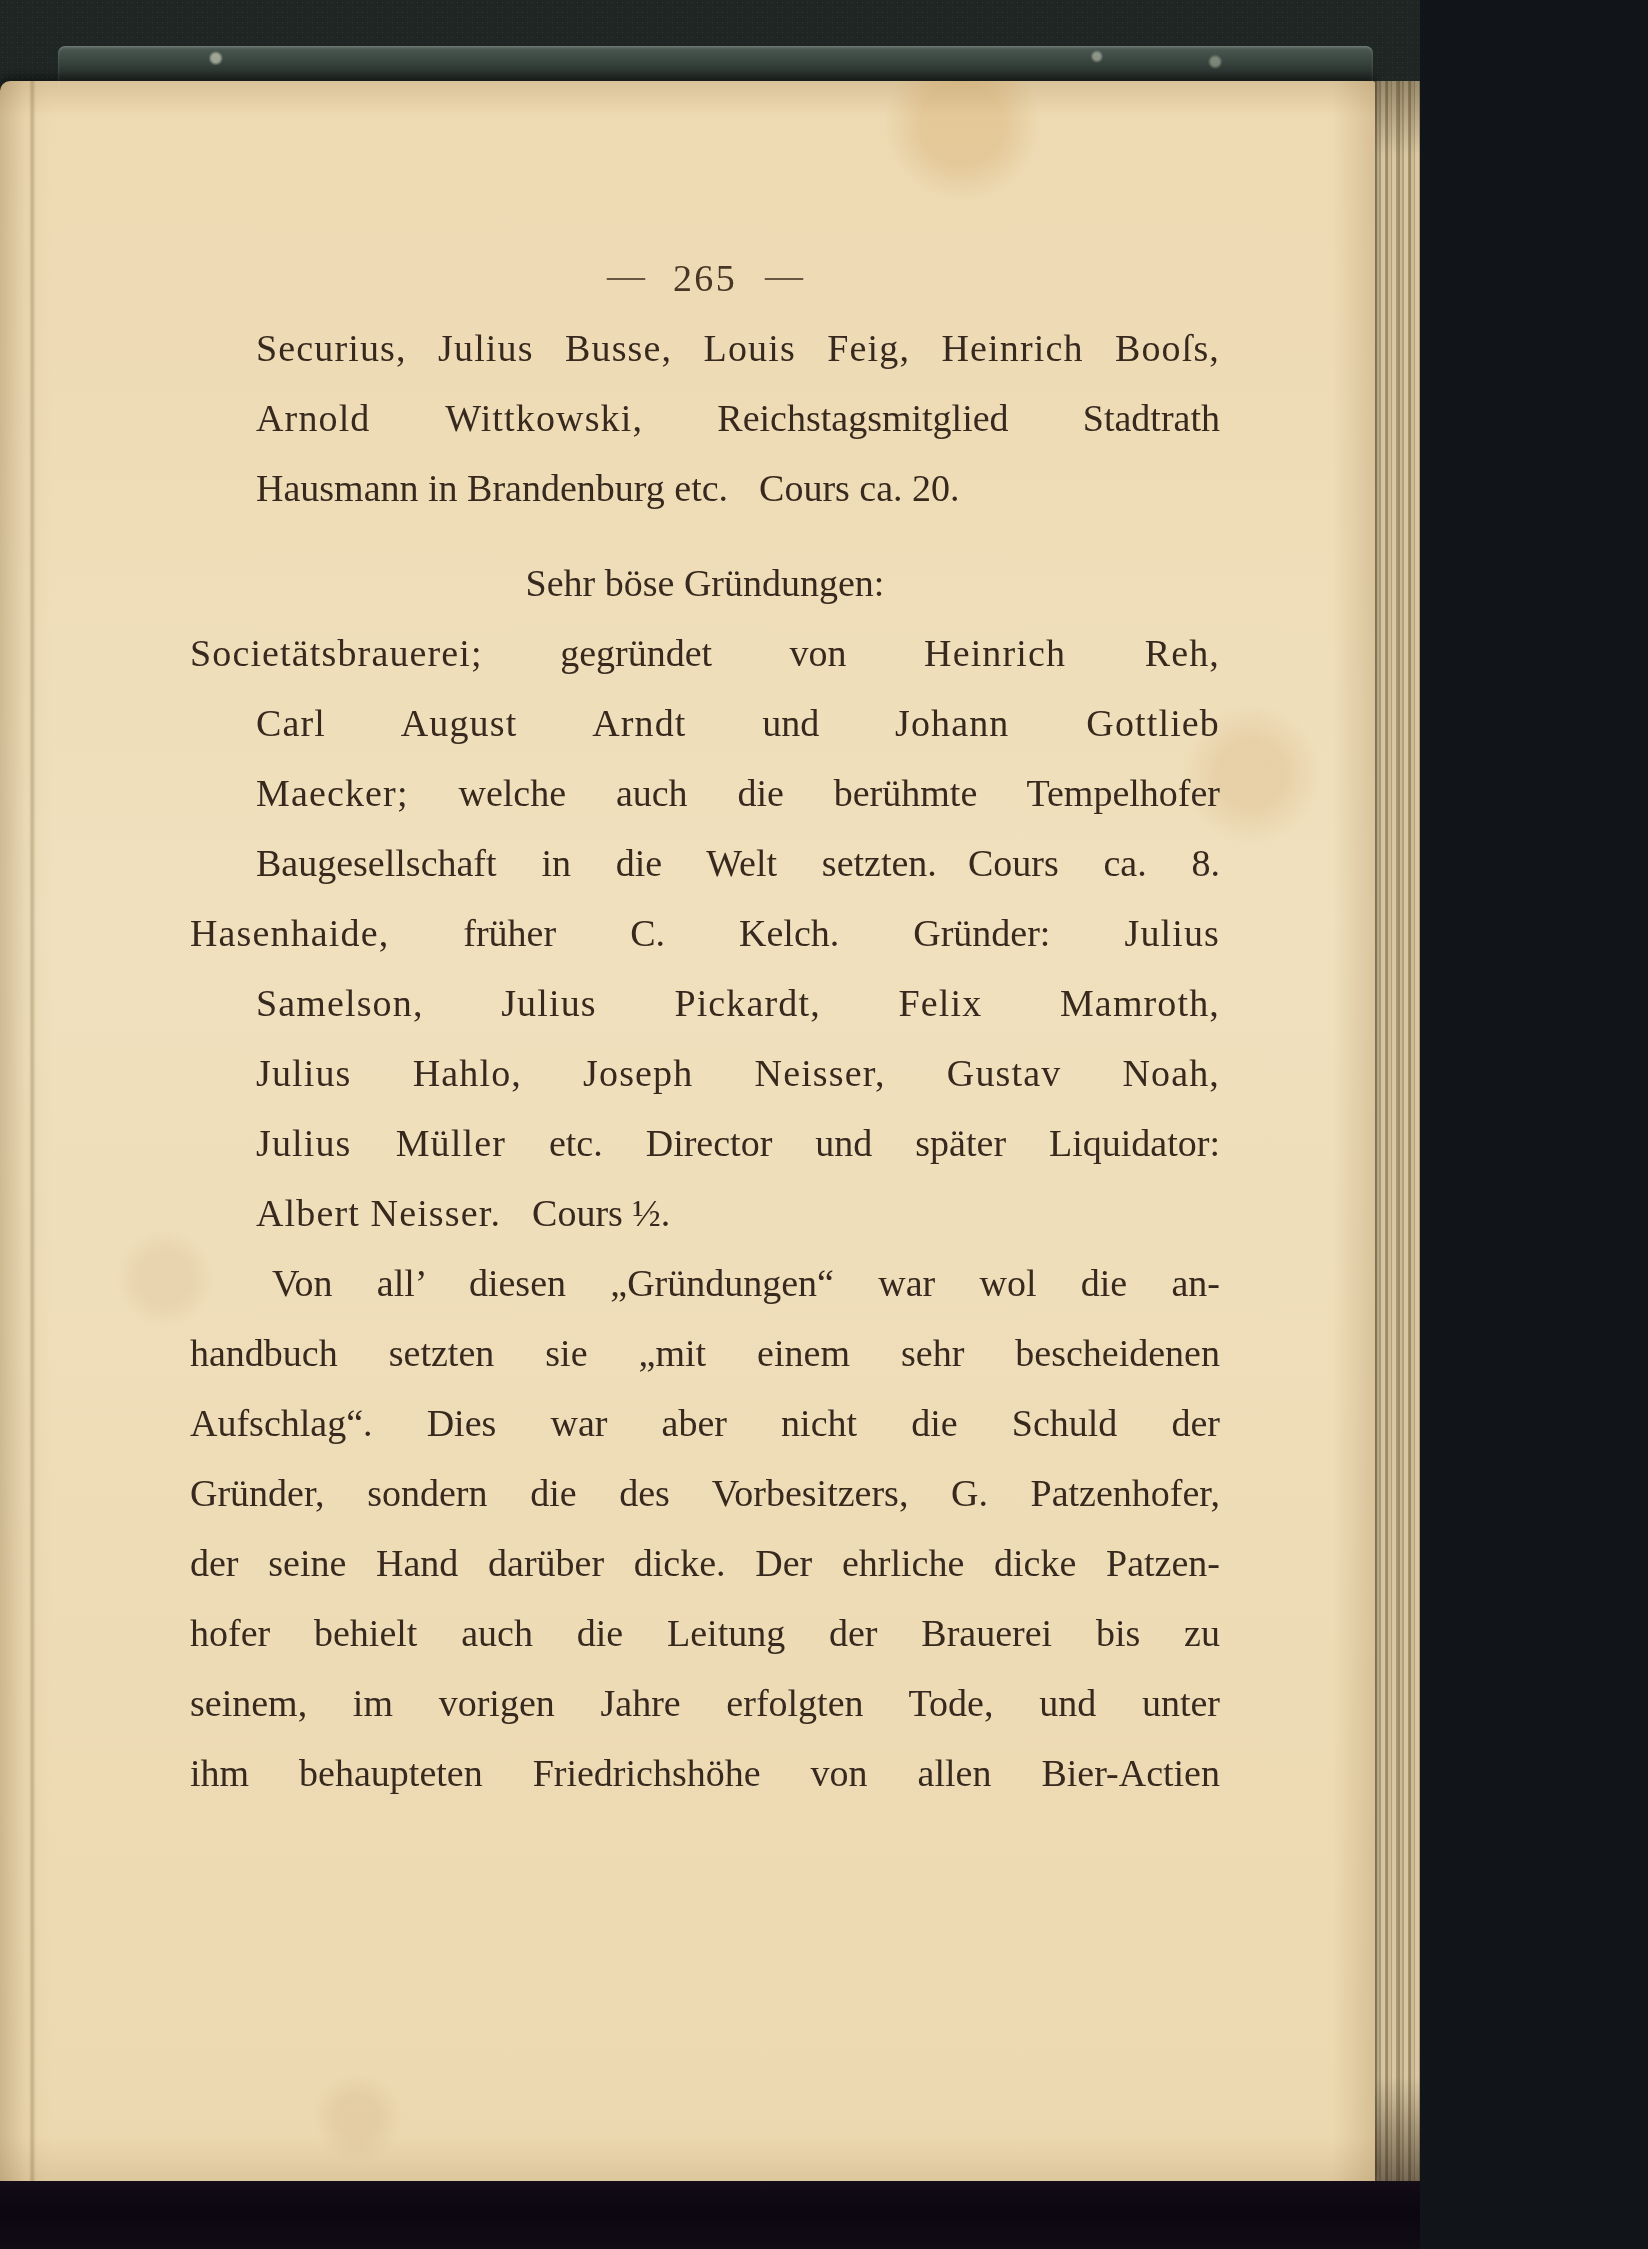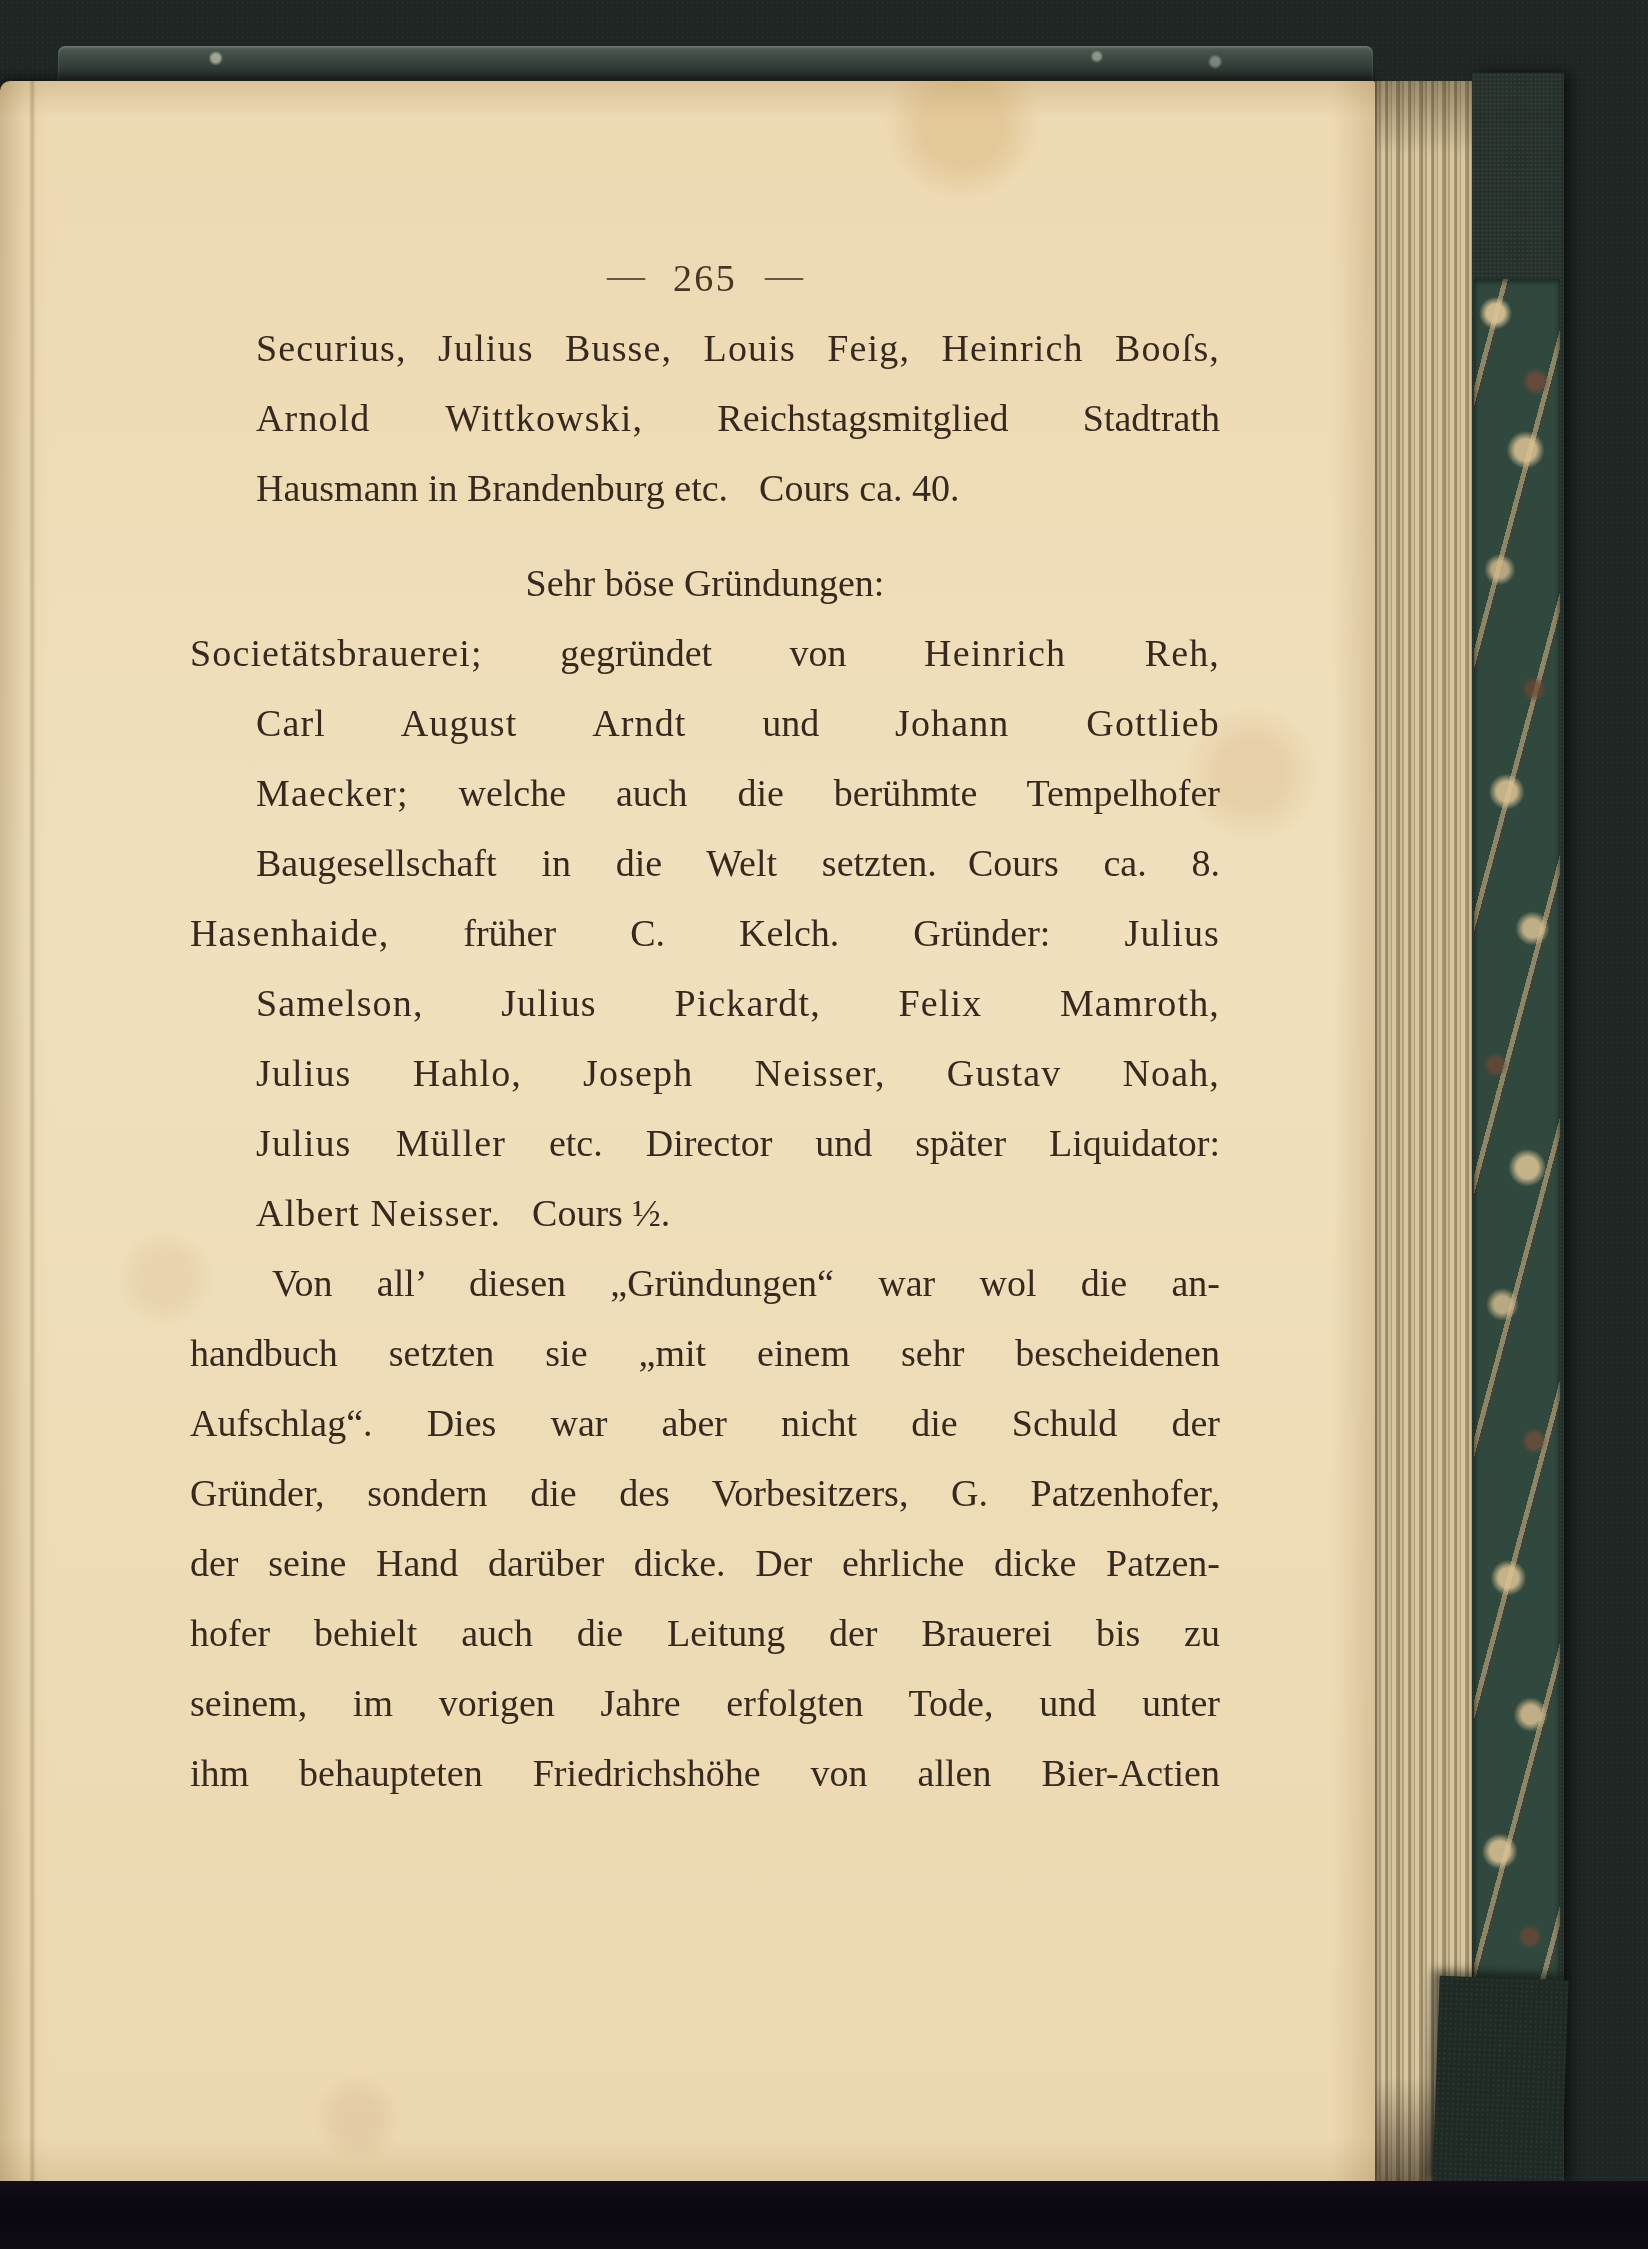--- a/index.html
+++ b/index.html
@@ -1,17 +1,17 @@
 <!DOCTYPE html>
 <html style="font-size:13px"><head>
 <meta charset="utf-8">
 <style>
   html,body{margin:0;padding:0;background:#11151a;}
   .scene{
-    position:relative;width:1648px;height:2250px;overflow:hidden;
+    position:relative;width:1420px;height:2250px;overflow:hidden;
     background-color:#1f2624;
     background-image:radial-gradient(rgba(255,255,255,.05) 0.8px, rgba(0,0,0,.14) 1.2px, transparent 1.6px);
     background-size:5px 5px;
   }
   
   .cover-top-edge{
     position:absolute;left:58px;top:46px;width:1315px;height:35px;
     background-image:
       radial-gradient(circle at 12% 35%, rgba(240,240,215,.55) 0 4.1px, transparent 7.4px),
       radial-gradient(circle at 79% 30%, rgba(235,238,215,.45) 0 3.3px, transparent 6.6px),
@@ -121,21 +121,21 @@
 
   <div class="page">
     <div class="text-column">
       <div class="pageno">
         <span class="dash">—</span><span class="num">265</span><span class="dash">—</span>
       </div>
 
     <div class="block">
           <div class="line j" style="padding-left: 66px;"><span class="sp">Securius, Julius Busse, Louis Feig, Heinrich Booſs,</span></div>
           <div class="line j" style="padding-left: 66px;"><span class="sp">Arnold Wittkowski,</span><span class=""> Reichstagsmitglied Stadtrath</span></div>
-          <div class="line l" style="padding-left: 66px;"><span class="">Hausmann in Brandenburg etc.</span><span class=" gap">Cours ca. 40.</span></div>
+          <div class="line l" style="padding-left: 66px;"><span class="">Hausmann in Brandenburg etc.</span><span class=" gap">Cours ca. 20.</span></div>
         </div>
         <div class="block" style="margin-top: 25px;">
           <div class="line c"><span class="">Sehr böse Gründungen:</span></div>
         </div>
         <div class="block">
           <div class="line j"><span class="sp">Societätsbrauerei;</span><span class=""> gegründet von </span><span class="sp">Heinrich Reh,</span></div>
           <div class="line j" style="padding-left: 66px;"><span class="sp">Carl August Arndt</span><span class=""> und </span><span class="sp">Johann Gottlieb</span></div>
           <div class="line j" style="padding-left: 66px;"><span class="sp">Maecker;</span><span class=""> welche auch die berühmte Tempelhofer</span></div>
           <div class="line j" style="padding-left: 66px;"><span class="">Baugesellschaft in die Welt setzten.</span><span class=" gap">Cours ca. 8.</span></div>
         </div>

